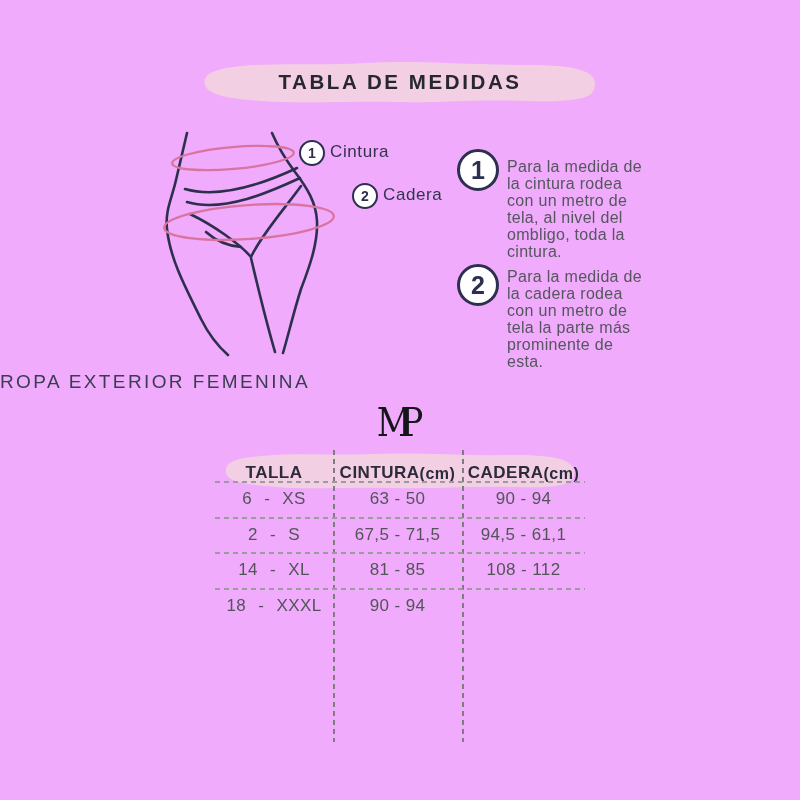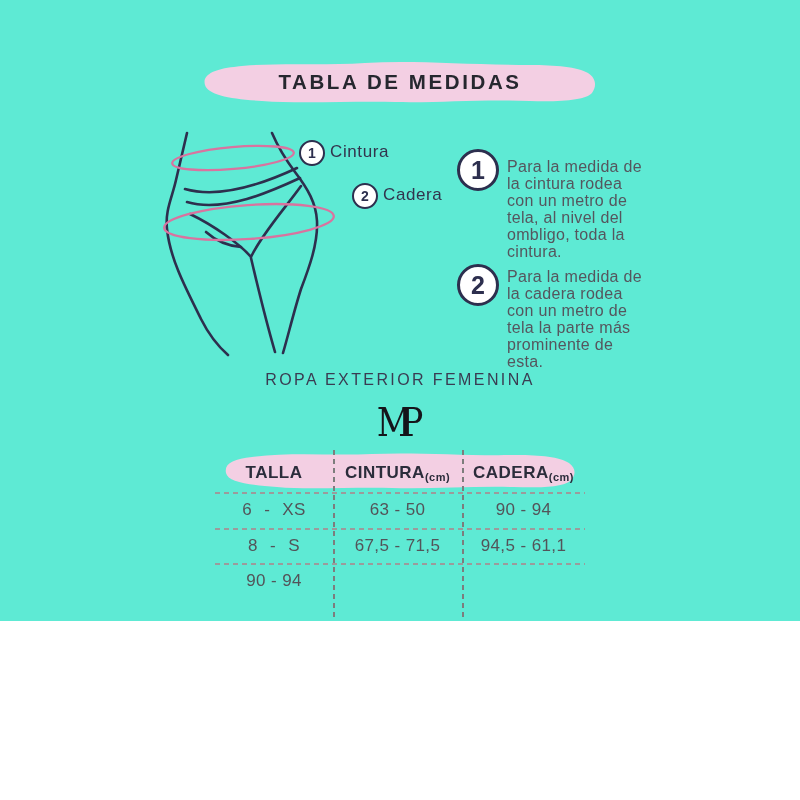--- a/index.html
+++ b/index.html
@@ -1,16 +1,16 @@
 <!DOCTYPE html>
 <html><head>
 <meta charset="utf-8">
 <style>
   html,body{margin:0;padding:0;background:#fff;}
-  .page{position:relative;width:800px;height:621px;background:#5eead4;overflow:hidden;
+  .page{position:relative;width:800px;height:800px;background:#f0abfc;overflow:hidden;
         font-family:"Liberation Sans",sans-serif;color:#2d2f4e;}
 
   
   .banner{position:absolute;left:200px;top:58px;width:400px;height:48px;}
   .banner svg{position:absolute;left:0;top:0;}
   .banner .banner-text{position:absolute;left:0;top:0;width:100%;height:100%;
         display:flex;align-items:center;justify-content:center;
         font-size:20.5px;font-weight:700;letter-spacing:2.6px;color:#26272f;}
 
   
@@ -29,40 +29,40 @@
         background:#fff;display:flex;align-items:center;justify-content:center;
         font-size:25px;font-weight:700;color:#2d2f4e;}
   .instr-circle.n1{left:457px;top:149px;}
   .instr-circle.n2{left:457px;top:264px;}
   .instr-text{position:absolute;width:160px;font-size:16px;line-height:17px;
         color:#55565e;letter-spacing:0.3px;white-space:pre-line;}
   .instr-text.t1{left:507px;top:158px;}
   .instr-text.t2{left:507px;top:268px;}
 
   
-  .section-title{position:absolute;left:0;top:371px;width:800px;text-align:center;
-        font-size:16px;letter-spacing:2.4px;color:#3a3c52;}
+  .section-title{position:absolute;left:0;top:371px;width:800px;
+        font-size:19px;letter-spacing:2.4px;color:#3a3c52;}
   .brand{position:absolute;left:0;top:399px;width:800px;text-align:center;
         font-family:"DejaVu Serif",serif;font-size:40px;color:#15151a;
         transform:scaleX(0.85);}
   .brand .p{margin-left:-13px;}
 
   
   .size-table{position:absolute;left:215px;top:448px;width:370px;height:300px;}
   .header-blob{position:absolute;left:7px;top:1px;}
   .col-line{position:absolute;top:2px;width:2px;height:292px;
         background:repeating-linear-gradient(180deg,#7d7d7d 0 5px,transparent 5px 9px);}
   .col-line.c1{left:118px;}
   .col-line.c2{left:247px;}
   .thead{position:absolute;left:0;top:9px;width:370px;display:grid;
         grid-template-columns:118px 129px 123px;}
   .thead .th{display:flex;align-items:flex-end;justify-content:center;
         font-size:17px;font-weight:700;color:#2b2c3b;letter-spacing:0.5px;height:26px;}
-  .thead .unit{font-size:11px;font-weight:700;margin-left:0;padding-top:4px;}
-  .tbody{position:absolute;left:0;top:44px;width:370px;}
+  .thead .unit{font-size:16px;font-weight:700;margin-left:0;padding-top:4px;}
+  .tbody{position:absolute;left:0;top:33px;width:370px;}
   .t-row{position:relative;height:35.7px;display:grid;grid-template-columns:118px 129px 123px;}
   .t-row .sep{position:absolute;left:0;top:0;width:370px;height:2px;
         background:repeating-linear-gradient(90deg,#9b9b9b 0 5px,transparent 5px 9px);}
   .t-row .td{display:flex;align-items:center;justify-content:center;
         font-size:17px;color:#535459;letter-spacing:0.4px;}
   .t-row .td.talla{word-spacing:7px;}
 </style>
 </head>
 <body>
 
@@ -149,24 +149,31 @@
 
     <div class="tbody">
       <div class="t-row">
         <div class="sep"></div>
         <div class="td talla">6 - XS</div>
         <div class="td">63 - 50</div>
         <div class="td">90 - 94</div>
       </div>
       <div class="t-row">
         <div class="sep"></div>
-        <div class="td talla">8 - S</div>
+        <div class="td talla">2 - S</div>
         <div class="td">67,5 - 71,5</div>
         <div class="td">94,5 - 61,1</div>
       </div>
       <div class="t-row">
         <div class="sep"></div>
+        <div class="td talla">14 - XL</div>
+        <div class="td">81 - 85</div>
+        <div class="td">108 - 112</div>
+      </div>
+      <div class="t-row">
+        <div class="sep"></div>
+        <div class="td talla">18 - XXXL</div>
         <div class="td">90 - 94</div>
       </div>
     </div>
   </div>
 
 </div>
 
 </body></html>

